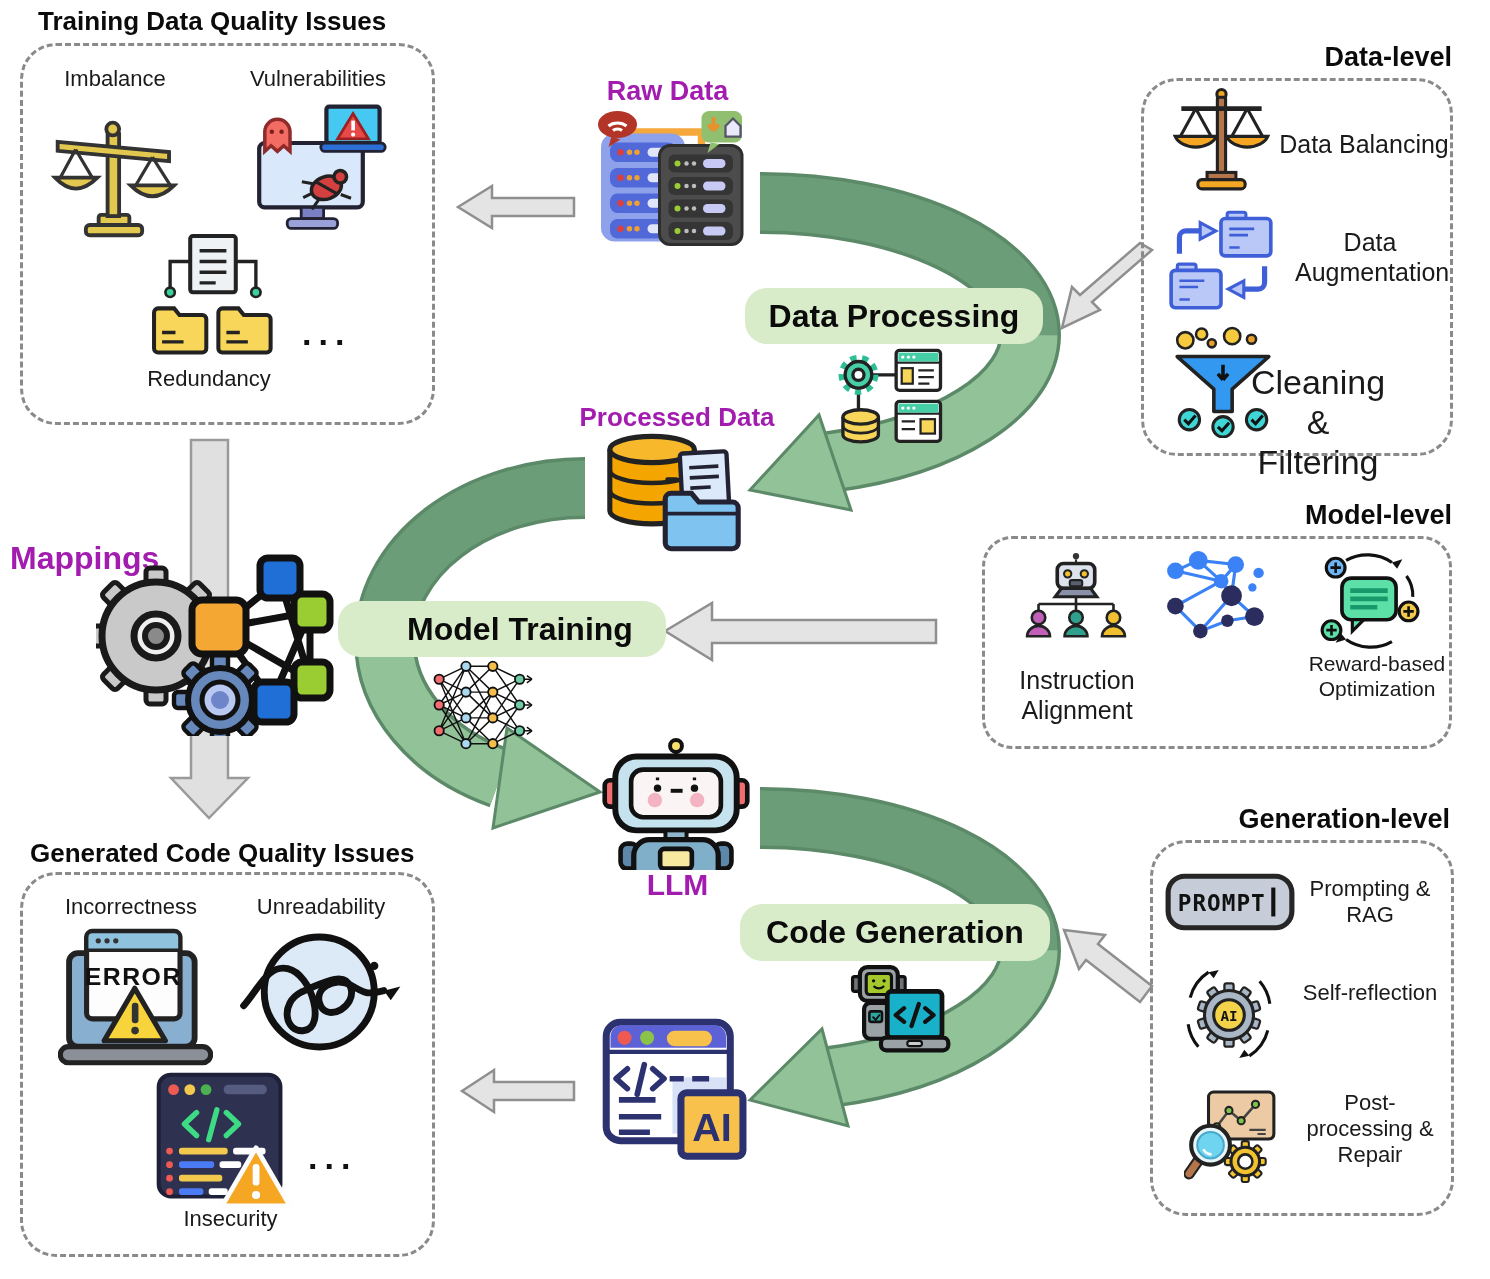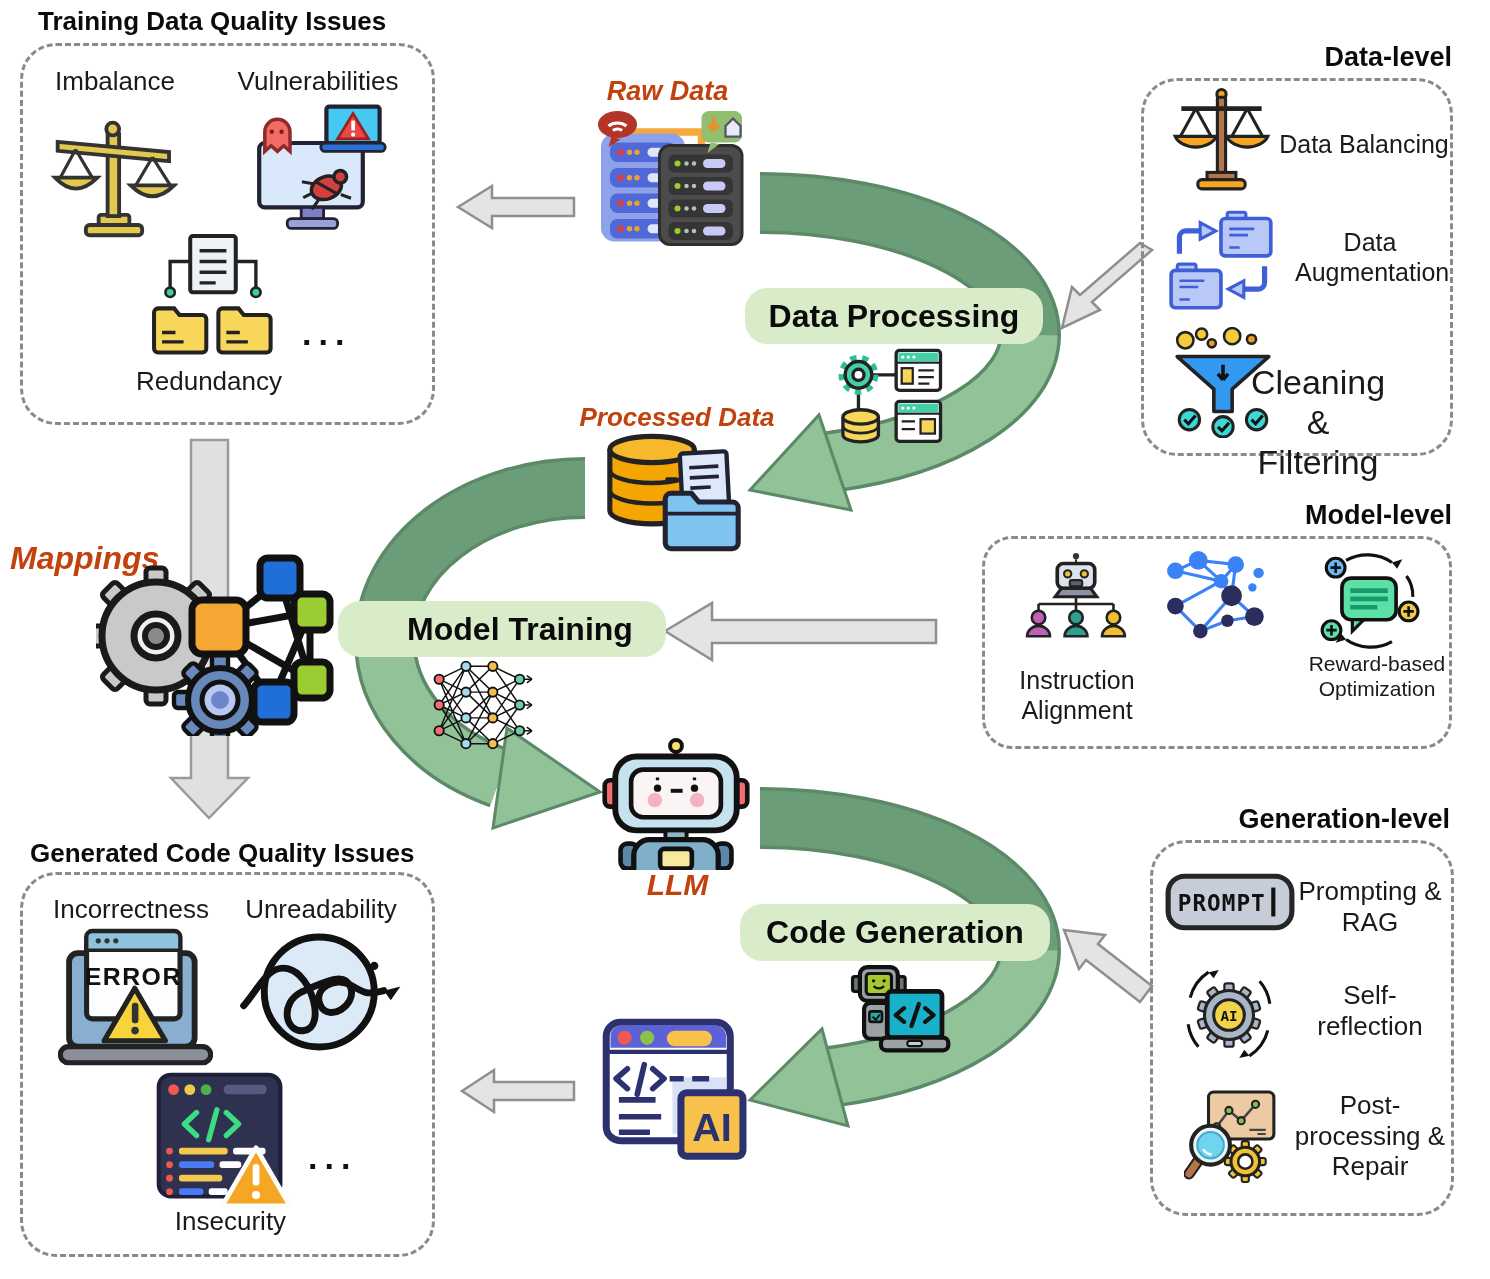--- a/index.html
+++ b/index.html
@@ -3,22 +3,22 @@
 <meta charset="utf-8">
 <style>
   html,body{margin:0;padding:0;background:#fff;}
   #canvas{position:relative;width:1490px;height:1279px;background:#ffffff;overflow:hidden;
           font-family:"Liberation Sans",sans-serif;color:#111;}
   .abs{position:absolute;}
   svg{display:block;}
   .dashed-box{position:absolute;border:3px dashed #8a8a8a;border-radius:36px;box-sizing:border-box;background:transparent;}
   .sec-title{position:absolute;font-weight:bold;font-size:26px;color:#0b0b0b;white-space:nowrap;}
   .sec-title.right{text-align:right;}
-  .item-label{position:absolute;font-size:26px;color:#1a1a1a;text-align:center;line-height:1.18;}
-  .node-label{position:absolute;font-weight:bold;font-size:26px;color:#c2410c;text-align:center;white-space:nowrap;font-style:italic;}
+  .item-label{position:absolute;font-size:22px;color:#1a1a1a;text-align:center;line-height:1.18;}
+  .node-label{position:absolute;font-weight:bold;font-size:26px;color:#a21caf;text-align:center;white-space:nowrap;}
   .process{position:absolute;background:#d9ecca;border-radius:22px;display:flex;align-items:center;justify-content:center;
            font-weight:bold;font-size:32px;color:#0b0b0b;}
   .dots{position:absolute;font-weight:bold;font-size:34px;letter-spacing:7px;color:#111;white-space:nowrap;}
 </style>
 </head>
 <body>
 
 <div id="canvas">
 
   <svg class="abs" style="left:0;top:0;" width="1490" height="1279" viewBox="0 0 1490 1279">

